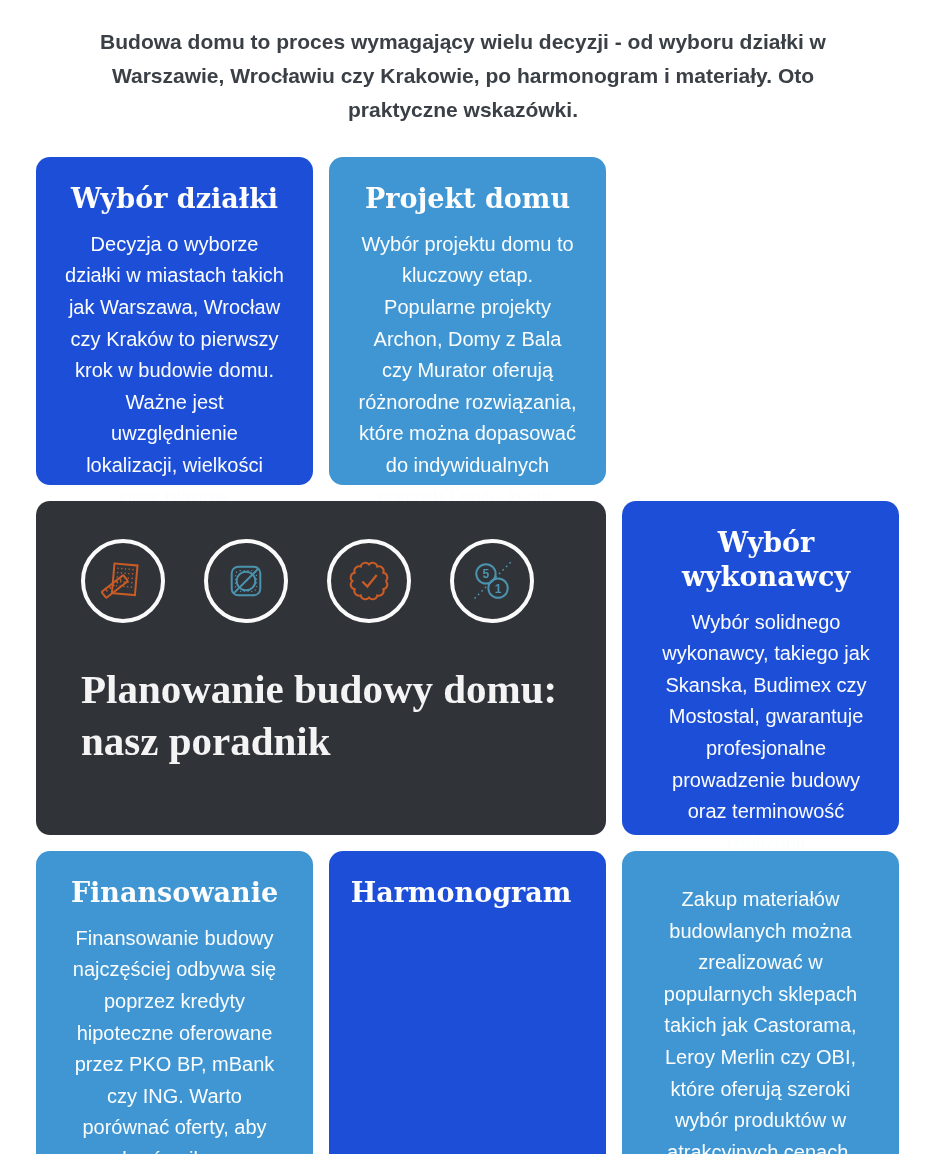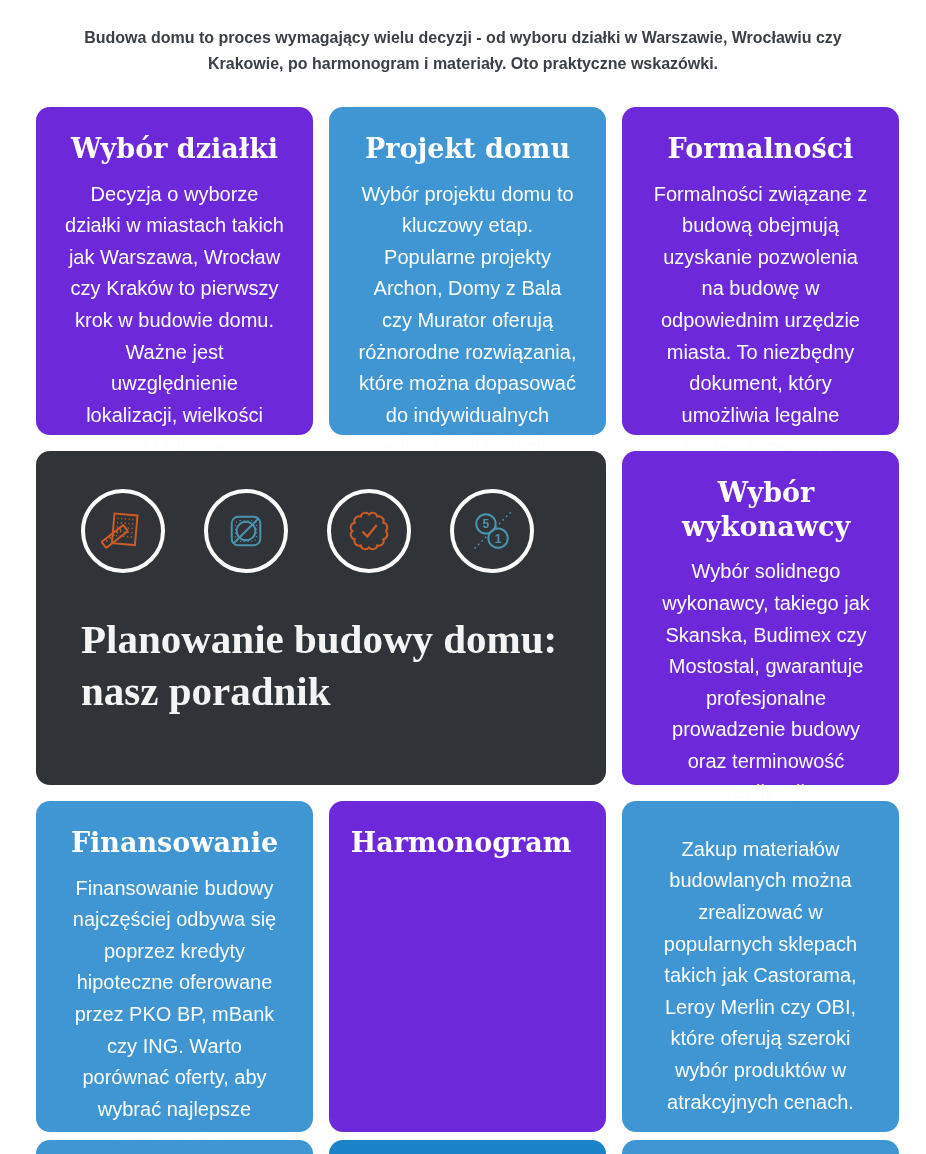--- a/index.html
+++ b/index.html
@@ -8,21 +8,21 @@
     overflow: hidden;
     background: #ffffff;
     font-family: "Liberation Sans", sans-serif;
   }
   .intro {
     padding-top: 25px;
     margin: 0 auto;
     max-width: 800px;
     text-align: center;
     font-weight: bold;
-    font-size: 16px;
+    font-size: 21px;
     line-height: 1.62;
     color: #3b4046;
   }
   .grid {
     margin: 30px 27px 0 36px;
     display: grid;
     grid-template-columns: 277px 277px 277px;
     grid-template-rows: 328px 334px 331px;
     gap: 16px;
     grid-template-areas:
@@ -30,21 +30,21 @@
       "f f d"
       "e g h";
   }
   .card {
     border-radius: 14px;
     color: #ffffff;
     text-align: center;
     padding: 25px 21px 0;
     box-sizing: border-box;
   }
-  .card.dark  { background: #6d28d9; }
+  .card.dark  { background: #1d4ed8; }
   .card.light { background: #3f96d2; }
   .card-title {
     font-family: "DejaVu Serif", serif;
     font-weight: bold;
     font-size: 27px;
     line-height: 1.25;
     margin: 0 0 13px;
     color: #fdfdfd;
   }
   .card-body {
@@ -100,24 +100,20 @@
   <div class="card dark area-a">
     <h2 class="card-title">Wybór działki</h2>
     <p class="card-body">Decyzja o wyborze działki w miastach takich jak Warszawa, Wrocław czy Kraków to pierwszy krok w budowie domu. Ważne jest uwzględnienie lokalizacji, wielkości oraz planów zagospodarowania przestrzennego.</p>
   </div>
 
   <div class="card light area-b">
     <h2 class="card-title">Projekt domu</h2>
     <p class="card-body">Wybór projektu domu to kluczowy etap. Popularne projekty Archon, Domy z Bala czy Murator oferują różnorodne rozwiązania, które można dopasować do indywidualnych potrzeb i stylu życia.</p>
   </div>
 
-  <div class="card dark area-c">
-    <h2 class="card-title">Formalności</h2>
-    <p class="card-body">Formalności związane z budową obejmują uzyskanie pozwolenia na budowę w odpowiednim urzędzie miasta. To niezbędny dokument, który umożliwia legalne rozpoczęcie prac budowlanych.</p>
-  </div>
 
   <div class="feature">
     <div class="icons-row">
 
       <div class="icon-circle">
         <svg width="44" height="44" viewBox="0 0 40 40">
           <g stroke="#cc5c26" fill="none" stroke-width="1.8">
             <g transform="rotate(5 22 19)">
               <rect x="11" y="5" width="21" height="27"></rect>
               <path d="M14 9 H29 M14 13 H29 M14 17 H29 M14 21 H29 M14 25 H29" stroke-dasharray="1.2 2.2" stroke-width="1.2"></path>

